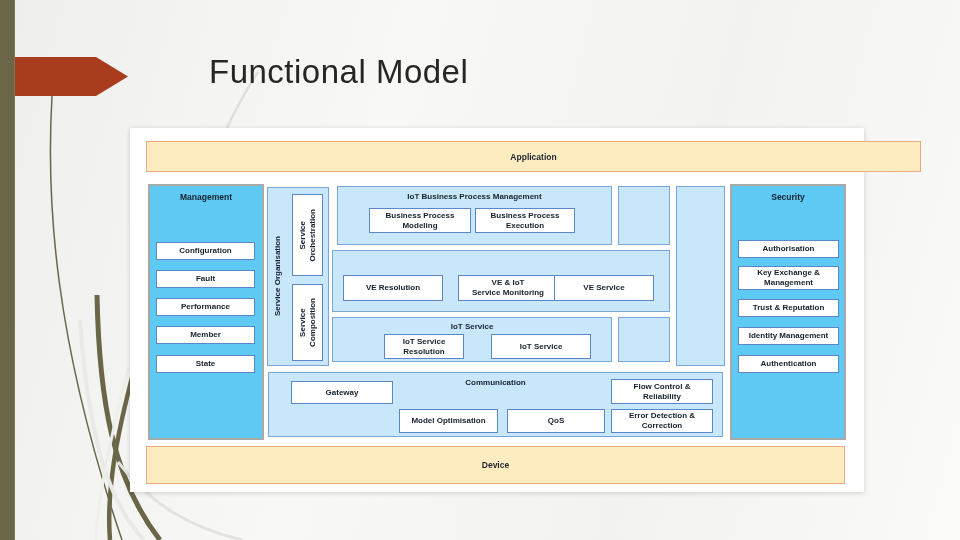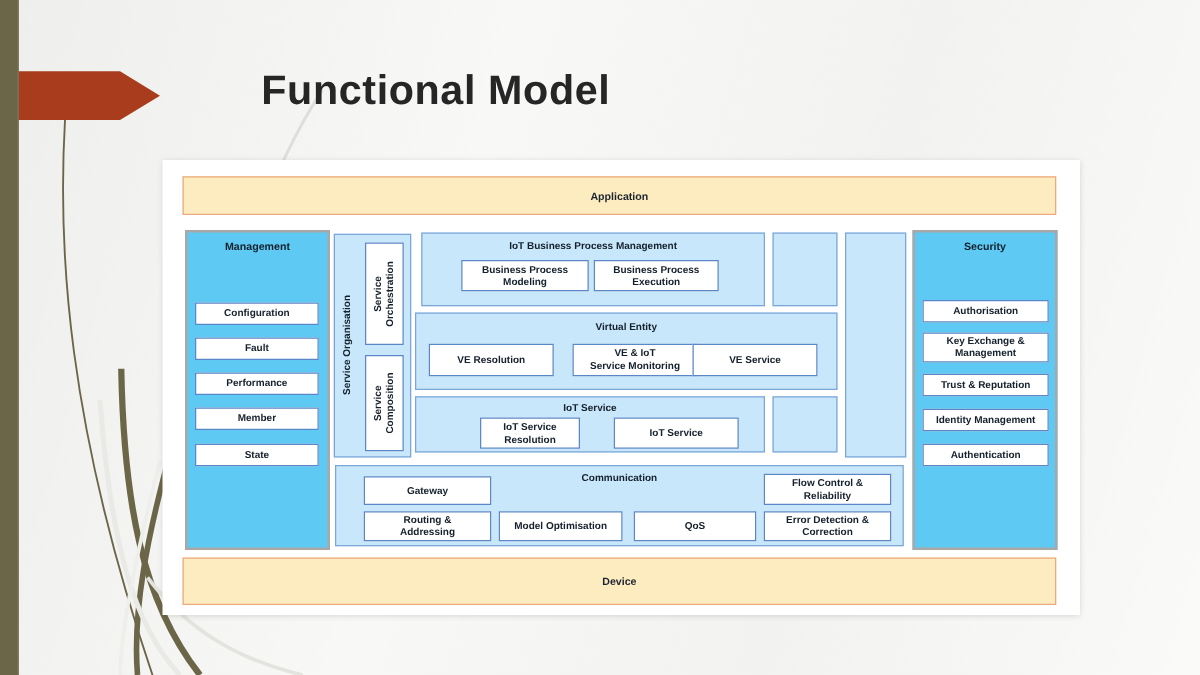--- a/index.html
+++ b/index.html
@@ -5,21 +5,21 @@
   * { box-sizing: border-box; margin: 0; padding: 0; }
   html,body { background:#e9e9e7; }
   .slide {
     position: relative; width: 960px; height: 540px; overflow: hidden;
     font-family: "Liberation Sans", sans-serif;
     background: linear-gradient(105deg, #eeeeec 0%, #f8f8f6 38%, #f2f2f0 68%, #fafaf8 100%);
   }
   .leftbar { position:absolute; left:0; top:0; width:15px; height:540px; background:#6c6649; border-right:1px solid #7d7758; }
   svg.deco { position:absolute; left:0; top:0; width:960px; height:540px; pointer-events:none; }
   .title {
-    position:absolute; left:209px; top:53px; font-size:33px; font-weight:bold;
+    position:absolute; left:209px; top:53px; font-size:33px; font-weight:normal;
     color:#262626; letter-spacing:0.5px;
   }
   .card { position:absolute; left:130px; top:128px; width:734px; height:364px; background:#ffffff; box-shadow:0 1px 5px rgba(0,0,0,0.16); }
 
   .band { position:absolute; background:#fdecc0; border:1.5px solid #eaa97e;
     display:flex; align-items:center; justify-content:center;
     font-weight:bold; font-size:8.5px; color:#1c2430; }
 
   .col { position:absolute; background:#5ec9f2; border:2px solid #a8a8a8; }
   .colhdr { position:absolute; left:0; width:100%; top:6px; text-align:center;
@@ -52,21 +52,21 @@
     <path d="M128,368 C110,440 97,500 96,540" stroke="#eeeeea" stroke-width="3" fill="none"></path>
     <path d="M118,462 C152,506 192,528 242,540" stroke="#e3e3df" stroke-width="3" fill="none"></path>
   </svg>
 
   <div class="leftbar"></div>
 
   <div class="title">Functional Model</div>
 
   <div class="card">
 
-    <div class="band" style="left:16px; top:13px; width:699px; height:31px;">
+    <div class="band" style="left:16px; top:13px; width:775px; height:31px;">
       <span>Application</span>
     </div>
 
     <div class="col" style="left:18px; top:56px; width:116px; height:256px;">
       <div class="colhdr">Management</div>
       <div class="wbox" style="left:6px; top:56px;  width:99px; height:18px;text-align:right;">Configuration</div>
       <div class="wbox" style="left:6px; top:84px;  width:99px; height:18px;">Fault</div>
       <div class="wbox" style="left:6px; top:112px; width:99px; height:18px;">Performance</div>
       <div class="wbox" style="left:6px; top:140px; width:99px; height:18px;">Member</div>
       <div class="wbox" style="left:6px; top:169px; width:99px; height:18px;">State</div>
@@ -102,41 +102,38 @@
 Modeling</div>
       <div class="wbox" style="left:137px; top:21px; width:100px; height:25px;">Business Process
 Execution</div>
     </div>
 
     <div class="panel" style="left:488px; top:58px; width:52px; height:59px;"></div>
     <div class="panel" style="left:546px; top:58px; width:49px; height:180px;"></div>
     <div class="panel" style="left:488px; top:189px; width:52px; height:45px;"></div>
 
     <div class="panel" style="left:202px; top:122px; width:338px; height:62px;">
-      <div class="phdr" style="left:0; top:6px; width:100%;">Virtual Entity</div>
       <div class="wbox" style="left:10px;  top:24px; width:100px; height:26px;">VE Resolution</div>
       <div class="wbox" style="left:125px; top:24px; width:100px; height:26px;">VE &amp; IoT
 Service Monitoring</div>
       <div class="wbox" style="left:221px; top:24px; width:100px; height:26px;">VE Service</div>
     </div>
 
     <div class="panel" style="left:202px; top:189px; width:280px; height:45px;">
       <div class="phdr" style="left:0; top:4px; width:100%;">IoT Service</div>
       <div class="wbox" style="left:51px;  top:16px; width:80px;  height:25px;">IoT Service
 Resolution</div>
       <div class="wbox" style="left:158px; top:16px; width:100px; height:25px;">IoT Service</div>
     </div>
 
     <div class="panel" style="left:138px; top:244px; width:455px; height:65px;">
       <div class="phdr" style="left:0; top:5px; width:100%;">Communication</div>
       <div class="wbox" style="left:22px;  top:8px;  width:102px; height:23px;text-align:center;">Gateway</div>
       <div class="wbox" style="left:342px; top:6px;  width:102px; height:25px;">Flow Control &amp;
 Reliability</div>
-      <div class="wbox" style="left:22px;  top:36px; width:102px; height:24px;">Routing &amp;
-Addressing</div>
       <div class="wbox" style="left:130px; top:36px; width:99px;  height:24px;">Model Optimisation</div>
       <div class="wbox" style="left:342px; top:36px; width:102px; height:24px;">Error Detection &amp;
 Correction</div>
       <div class="wbox" style="left:238px; top:36px; width:98px;  height:24px;">QoS</div>
     </div>
 
     <div class="band" style="left:16px; top:318px; width:699px; height:38px;">
       <span>Device</span>
     </div>
 

